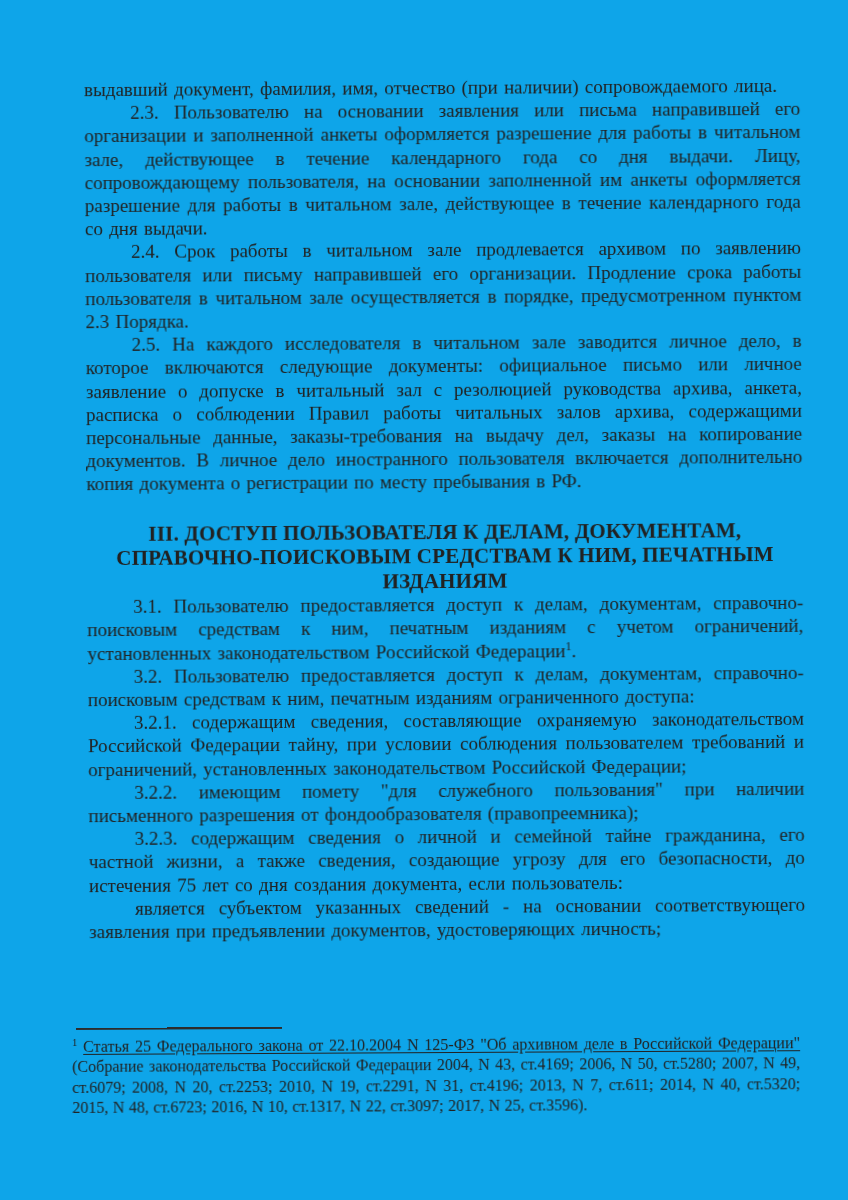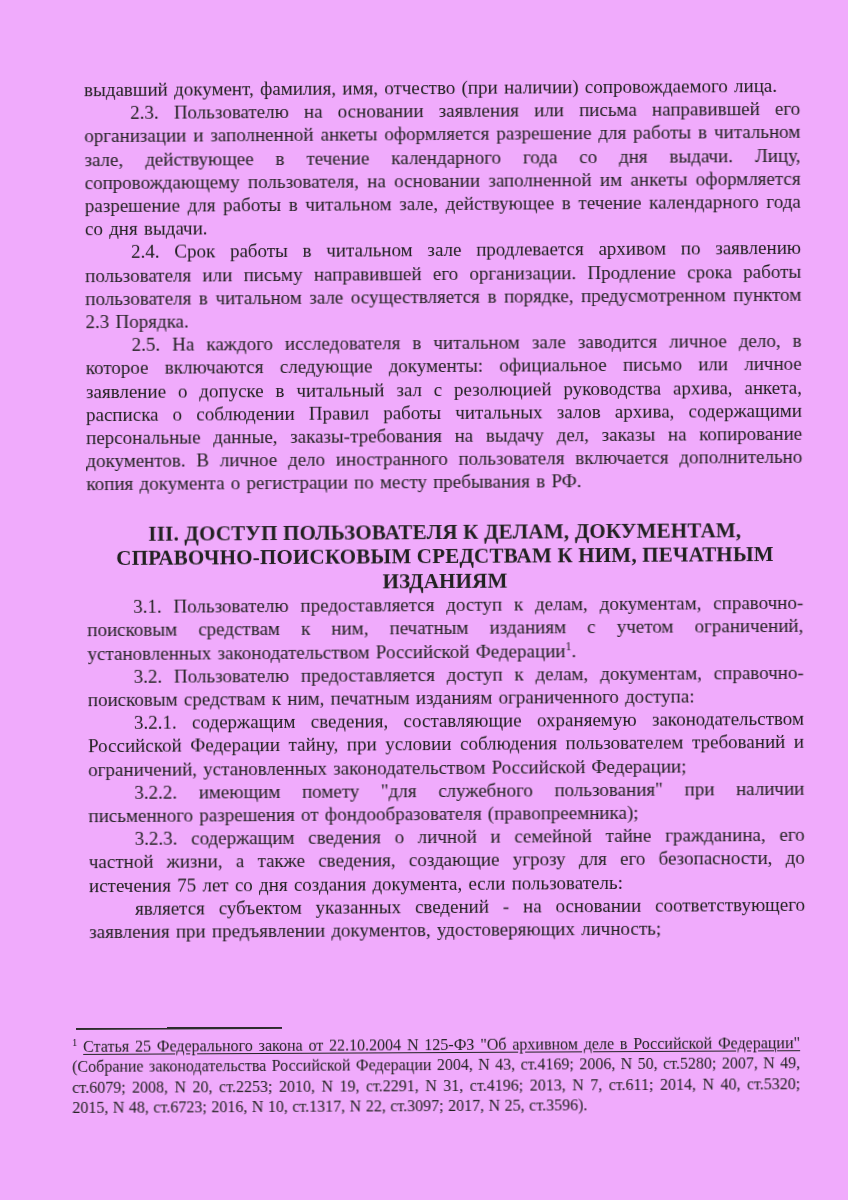--- a/index.html
+++ b/index.html
@@ -4,21 +4,21 @@
 <style>
   html, body {
     margin: 0;
     padding: 0;
     background: #fdfdfc;
   }
   .page {
     position: relative;
     width: 848px;
     height: 1200px;
-    background: #f0abfc;
+    background: #0ea5e9;
     overflow: hidden;
     font-family: "Liberation Serif", "DejaVu Serif", serif;
     color: #212121;
   }
   .scan {
     filter: blur(0.2px);
   }
   .content {
     position: absolute;
     left: 84px;

